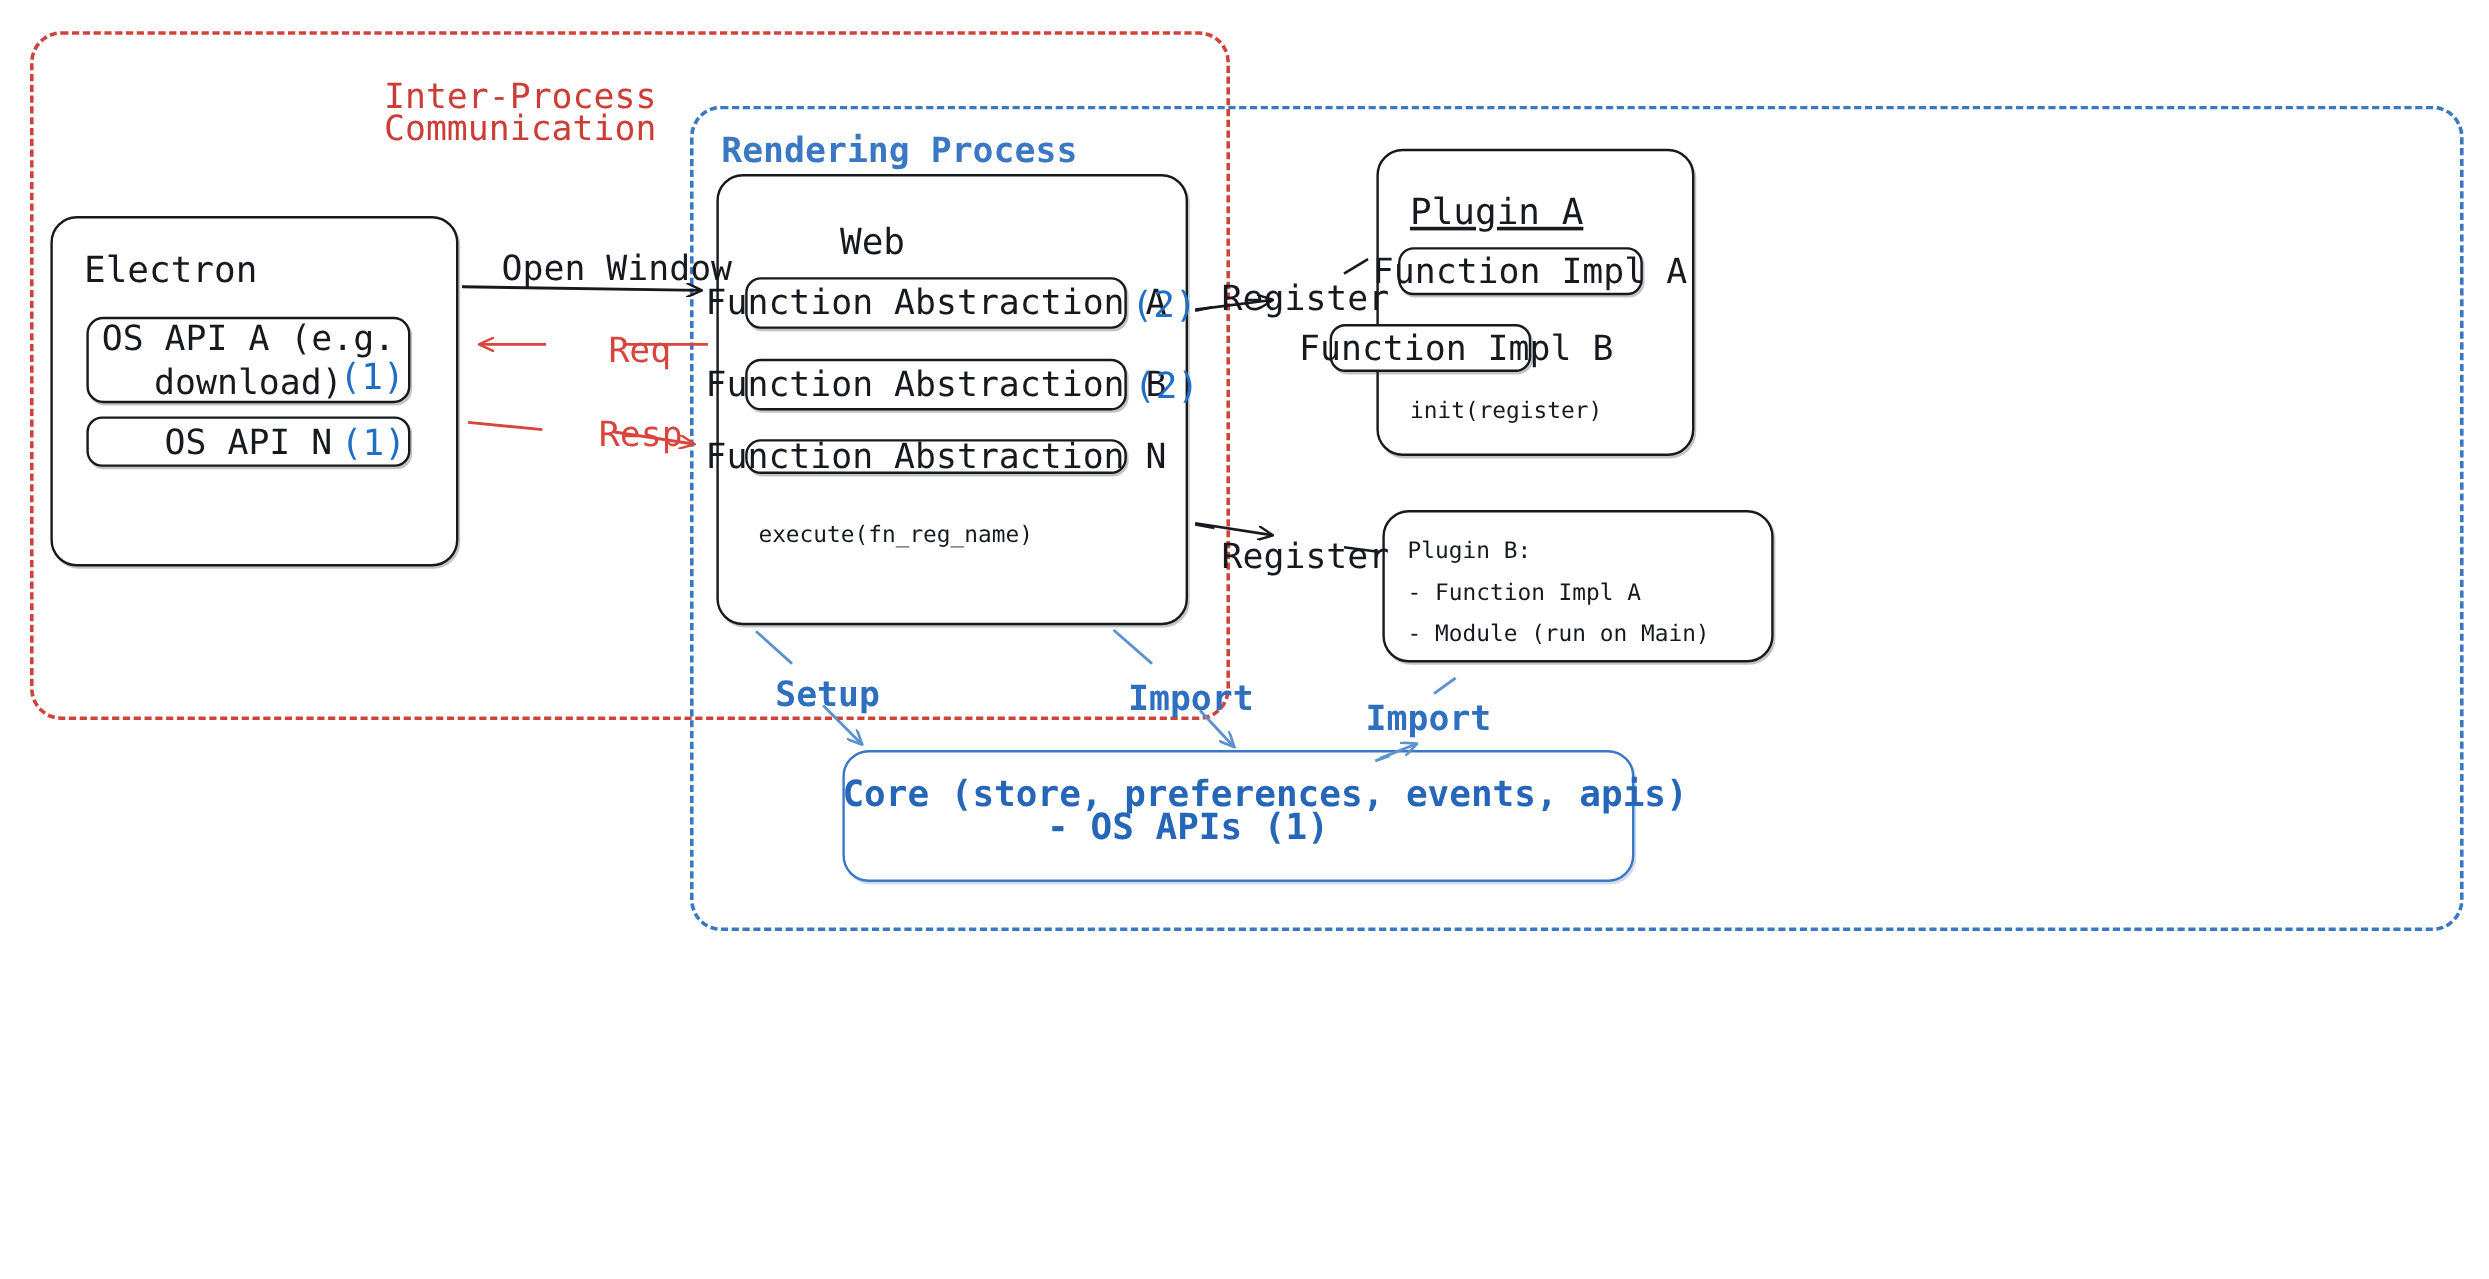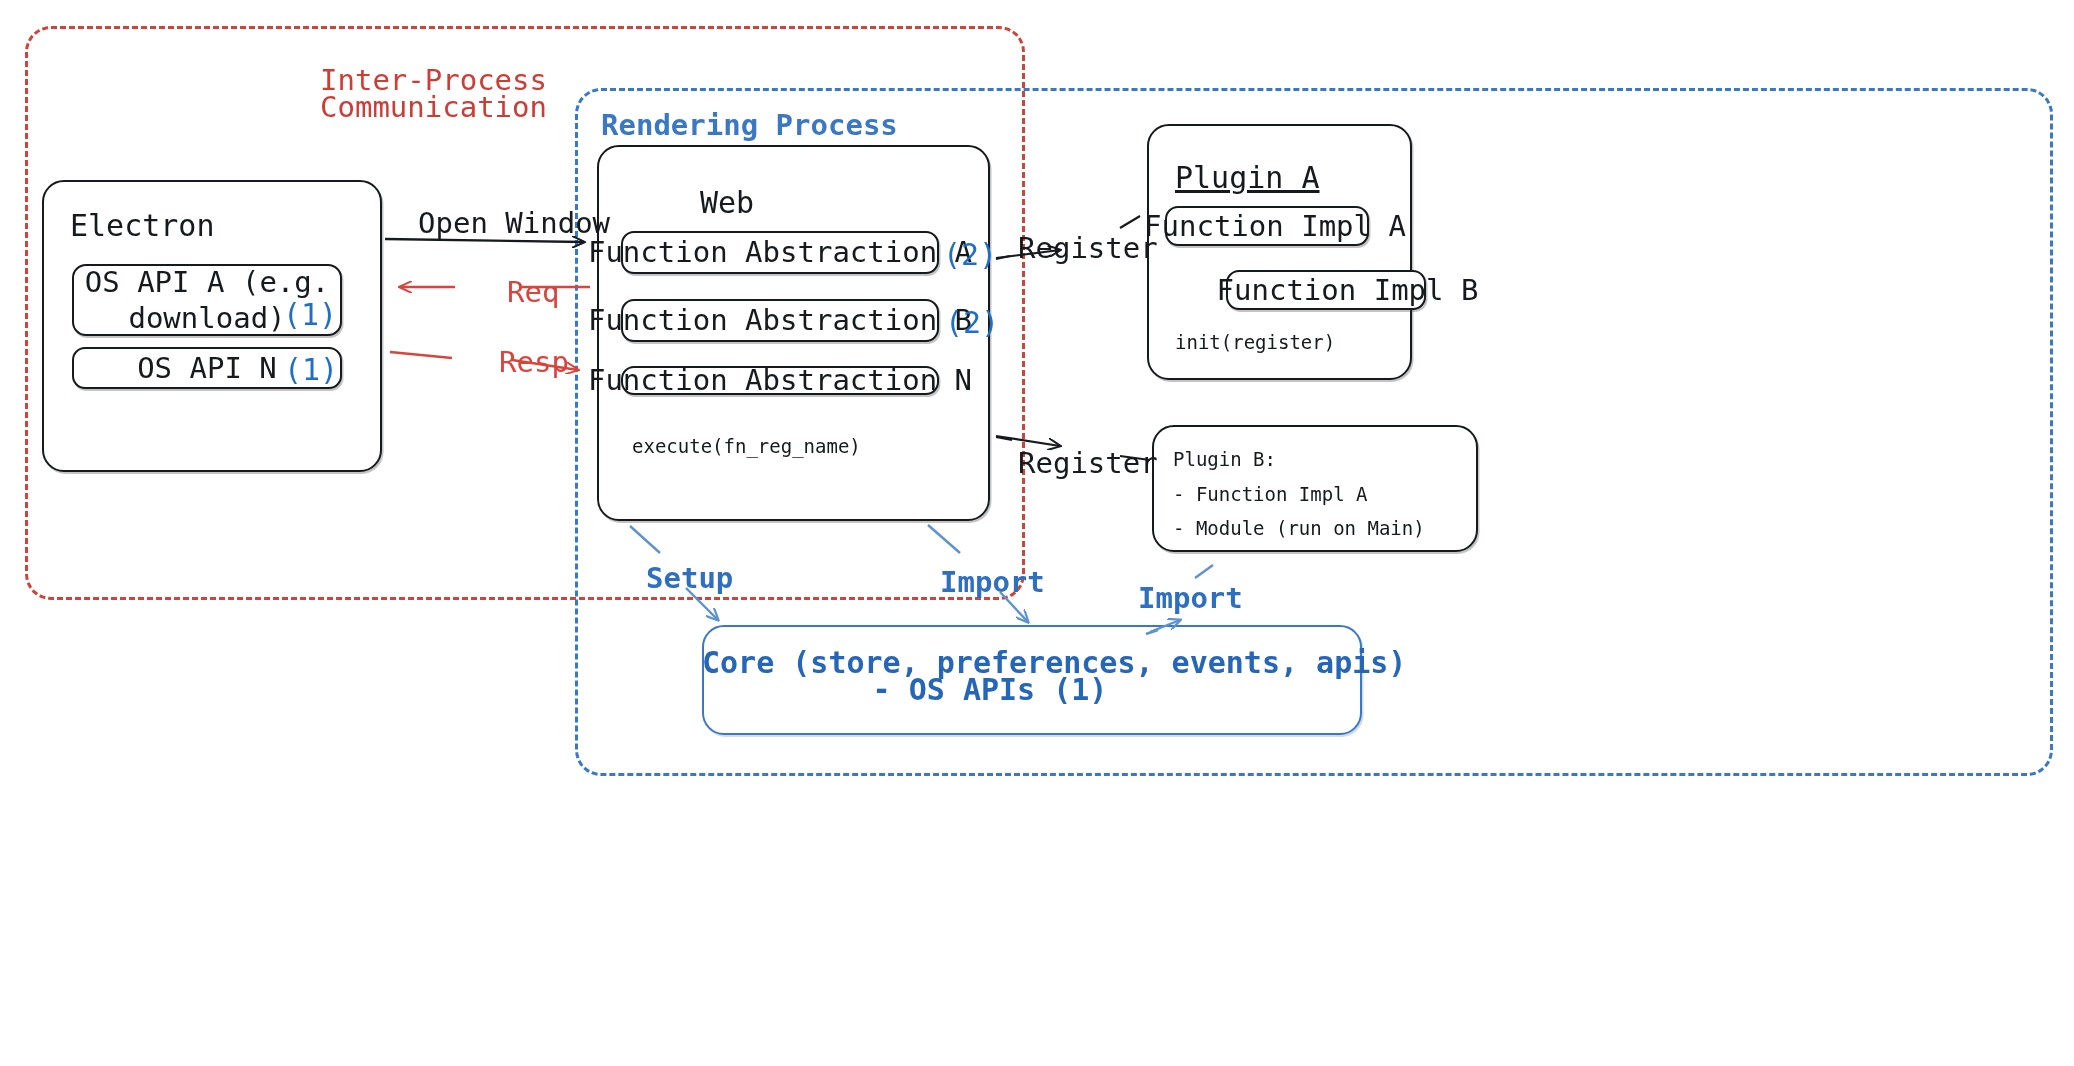--- a/index.html
+++ b/index.html
@@ -156,21 +156,21 @@
   </div>
 
   <div class="plain-text" style="left:632px; top:434px;">execute(fn_reg_name)</div>
 
   <div class="abs box" style="left:1147px; top:124px; width:265px; height:256px;"></div>
   <div class="box-title" style="left:1175px; top:160px;text-decoration:underline;">Plugin A</div>
 
   <div class="abs pill" style="left:1165px; top:206px; width:204px; height:40px;padding-left:16px;">
     <span>Function Impl A</span>
   </div>
-  <div class="abs pill" style="left:1226px; top:270px; width:200px; height:40px;padding-left:43px;">
+  <div class="abs pill" style="left:1108px; top:270px; width:168px; height:40px;padding-left:43px;">
     <span>Function Impl B</span>
   </div>
   <div class="plain-text" style="left:1175px; top:330px;">init(register)</div>
 
   <div class="abs box" style="left:1152px; top:425px; width:326px; height:127px;"></div>
   <div class="plain-text" style="left:1173px; top:447px;">Plugin B:</div>
   <div class="plain-text" style="left:1173px; top:482px;">- Function Impl A</div>
   <div class="plain-text" style="left:1173px; top:516px;">- Module (run on Main)</div>
 
   <div class="abs core-box" style="left:702px; top:625px; width:660px; height:110px;"></div>

